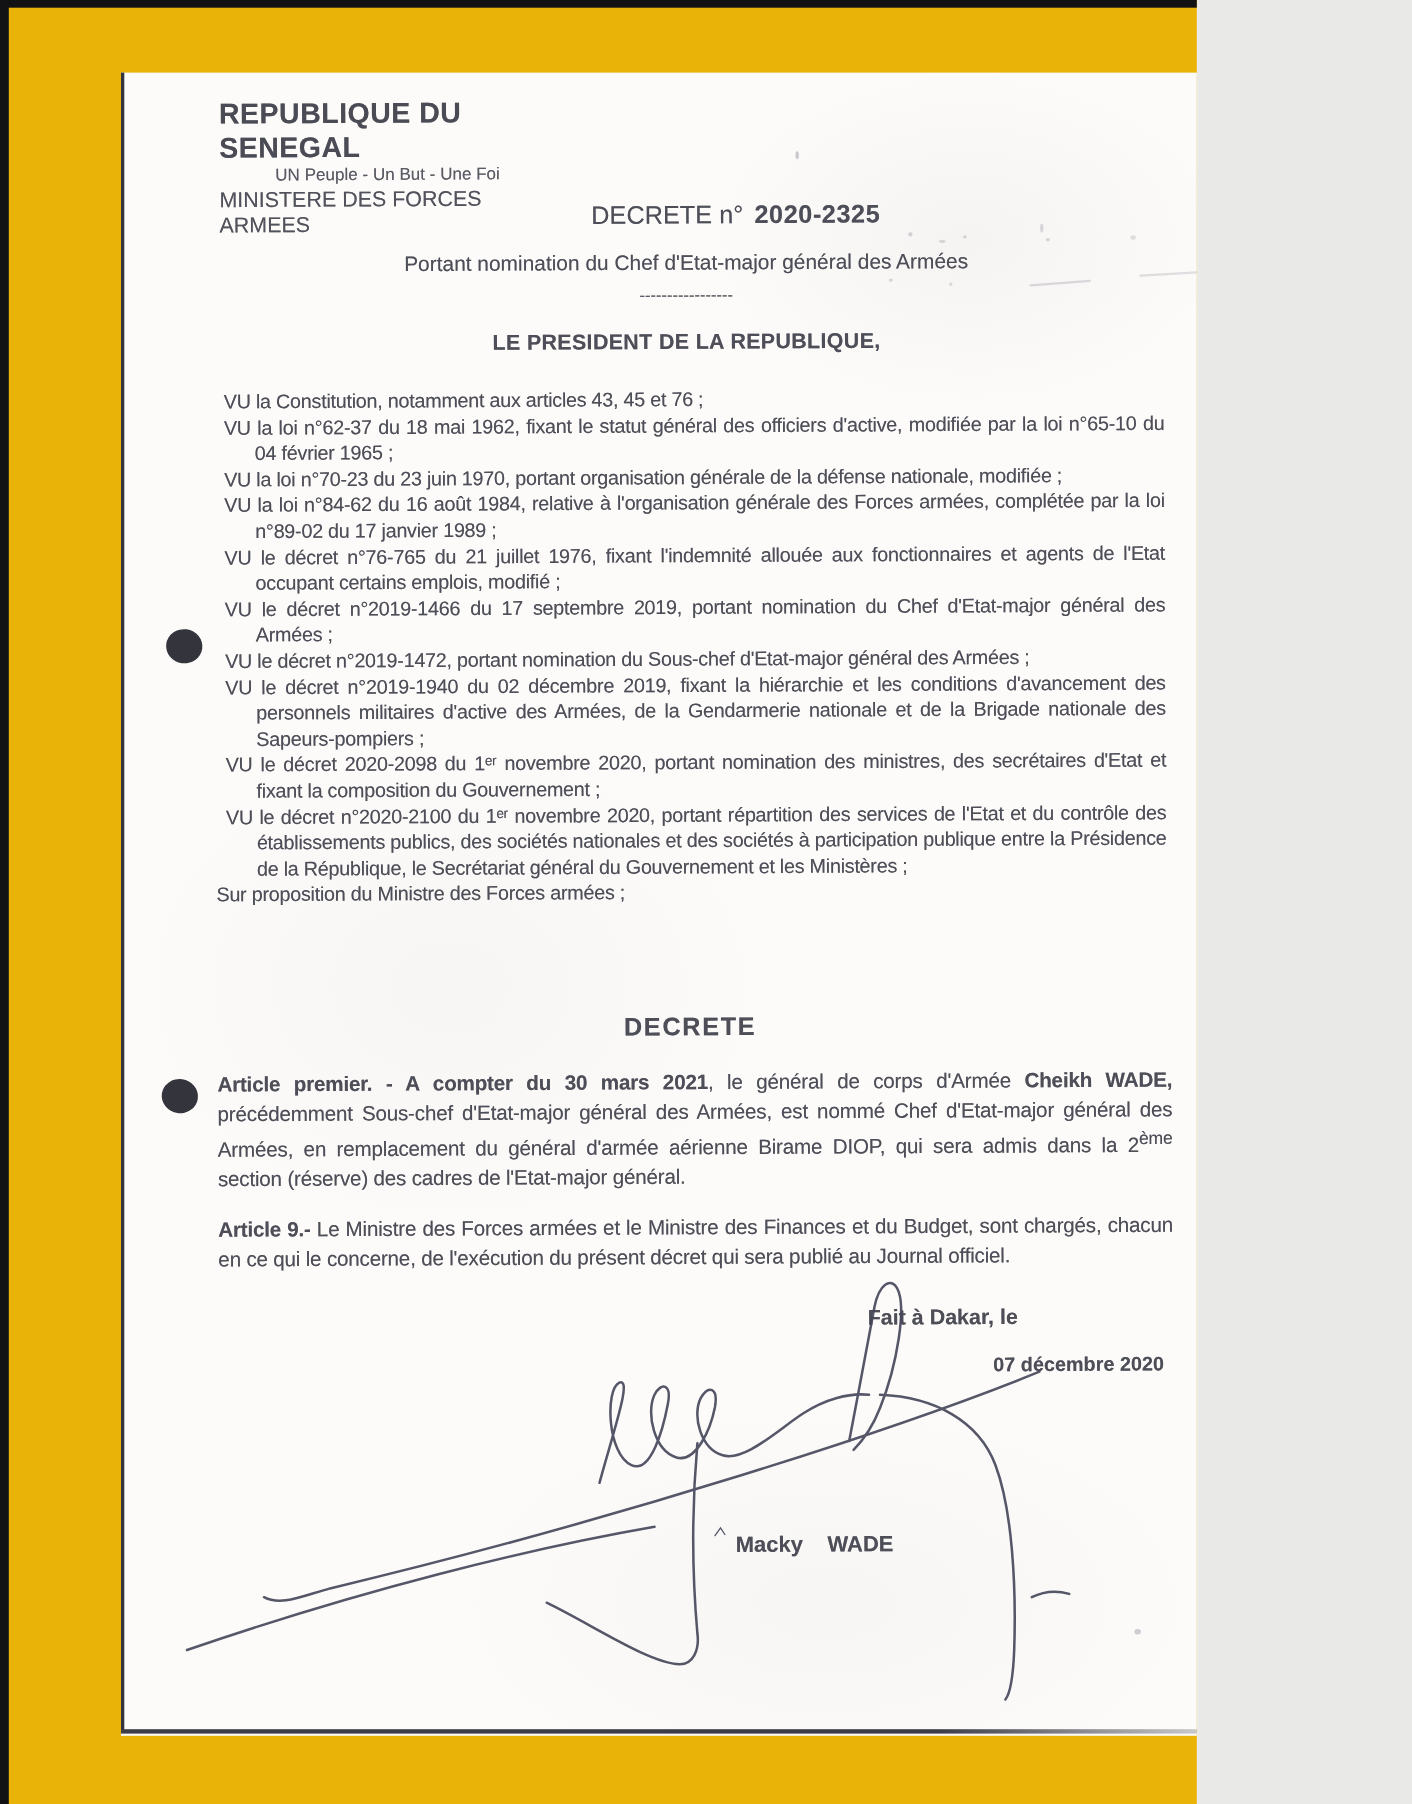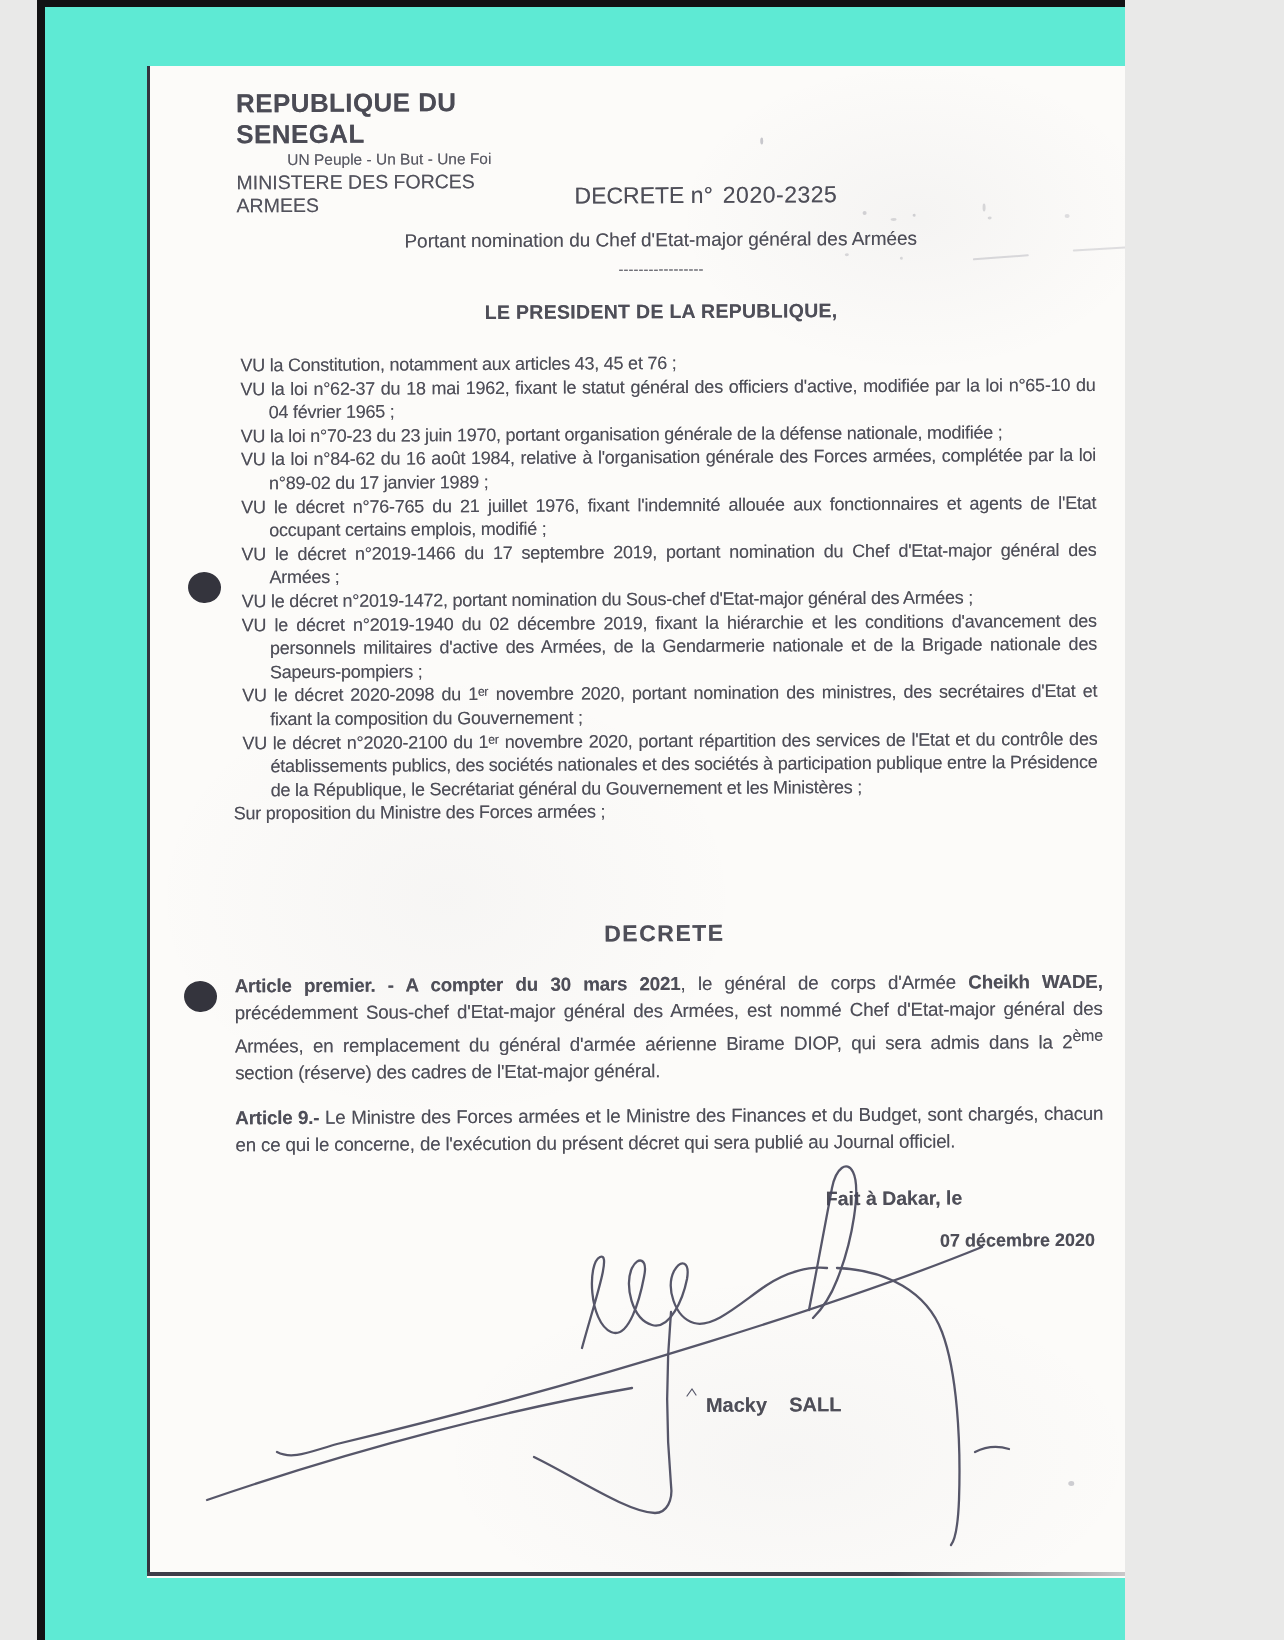--- a/index.html
+++ b/index.html
@@ -1,20 +1,19 @@
 <!DOCTYPE html>
 <html><head>
 <meta charset="utf-8">
 <style>
   html,body{margin:0;padding:0;background:#e9e9e8;}
   #canvas{
     position:relative;width:1088px;height:1640px;overflow:hidden;
-    background:#5eead4;
+    background:#eab308;
     font-family:"Liberation Sans","DejaVu Sans",sans-serif;
-    margin-left:37px;
   }
   
   .bar{position:absolute;background:#121214;}
   #bar-top{left:0;top:0;width:1284px;height:7px;}
   #bar-left{left:0;top:0;width:8px;height:1640px;}
   #bar-right{left:1274px;top:0;width:10px;height:1640px;background:#18181a;}
   
   #page{
     position:absolute;left:110px;top:66px;width:1068px;height:1512px;
     background:
@@ -35,21 +34,21 @@
   #hole-2{left:37px;top:915px;}
   
   #content{position:absolute;left:0;top:0;width:100%;height:100%;transform:rotate(-0.3deg);transform-origin:50% 40%;}
   #content *{text-shadow:0 0 .5px rgba(78,78,88,.55);}
   .abs{position:absolute;}
   #header-block{left:92px;top:20px;width:320px;}
   #hdr-country{font-size:26px;font-weight:bold;letter-spacing:.4px;color:#4b4b55;}
   #hdr-motto{font-size:15.5px;text-align:center;width:306px;margin-top:1px;color:#5a5a64;}
   #hdr-ministry{font-size:19.5px;margin-top:2px;color:#52525c;}
   #decree-line{left:430px;top:116px;font-size:23px;white-space:nowrap;}
-  #decree-number{font-weight:normal;margin-left:10px;letter-spacing:.5px;}
+  #decree-number{font-weight:bold;margin-left:10px;letter-spacing:.5px;}
   .centerzone{left:80px;width:872px;text-align:center;}
   #subtitle{top:163px;font-size:19px;}
   #separator{top:194px;font-size:15px;letter-spacing:0;color:#5a5a64;}
   #president{top:234px;font-size:19.5px;font-weight:bold;letter-spacing:.3px;}
   #visas{left:86px;top:286px;width:864px;font-size:18px;letter-spacing:-0.25px;line-height:23.6px;}
   #visas p{margin:0;text-align:justify;padding-left:37px;text-indent:-28px;}
   #visas p.noindent{padding-left:0;text-indent:0;}
   #decrete{top:854px;font-size:23px;font-weight:bold;letter-spacing:1.5px;}
   .article{left:86px;width:868px;font-size:18.8px;letter-spacing:-0.2px;line-height:27px;text-align:justify;margin:0;}
   #article1{top:904px;}
@@ -108,21 +107,21 @@
       </div>
 
       <div class="abs centerzone" id="decrete">DECRETE</div>
 
       <p class="abs article" id="article1"><span class="b">Article premier. - A compter du 30 mars 2021</span><span>, le général de corps d'Armée </span><span class="b">Cheikh WADE,</span><span> précédemment Sous-chef d'Etat-major général des Armées, est nommé Chef d'Etat-major général des Armées, en remplacement du général d'armée aérienne Birame DIOP, qui sera admis dans la 2</span><sup>ème</sup><span> section (réserve) des cadres de l'Etat-major général.</span></p>
 
       <p class="abs article" id="article2"><span class="b">Article 9.-</span><span> Le Ministre des Forces armées et le Ministre des Finances et du Budget, sont chargés, chacun en ce qui le concerne, de l'exécution du présent décret qui sera publié au Journal officiel.</span></p>
 
       <div class="abs" id="fait">Fait à Dakar, le</div>
       <div class="abs" id="date">07 décembre 2020</div>
-      <div class="abs" id="signer">Macky    SALL</div>
+      <div class="abs" id="signer">Macky    WADE</div>
 
       <div class="speck" style="left:616px;top:72px;width:3px;height:7px;opacity:.45"></div>
       <div class="speck" style="left:718px;top:146px;width:4px;height:4px;opacity:.35"></div>
       <div class="speck" style="left:746px;top:153px;width:6px;height:3px;opacity:.3"></div>
       <div class="speck" style="left:768px;top:149px;width:3px;height:3px;opacity:.35"></div>
       <div class="speck" style="left:838px;top:139px;width:3px;height:8px;opacity:.3"></div>
       <div class="speck" style="left:843px;top:152px;width:4px;height:3px;opacity:.3"></div>
       <div class="speck" style="left:920px;top:150px;width:5px;height:4px;opacity:.25"></div>
       <div class="speck" style="left:700px;top:188px;width:4px;height:3px;opacity:.3"></div>
       <div class="speck" style="left:755px;top:192px;width:3px;height:3px;opacity:.3"></div>

